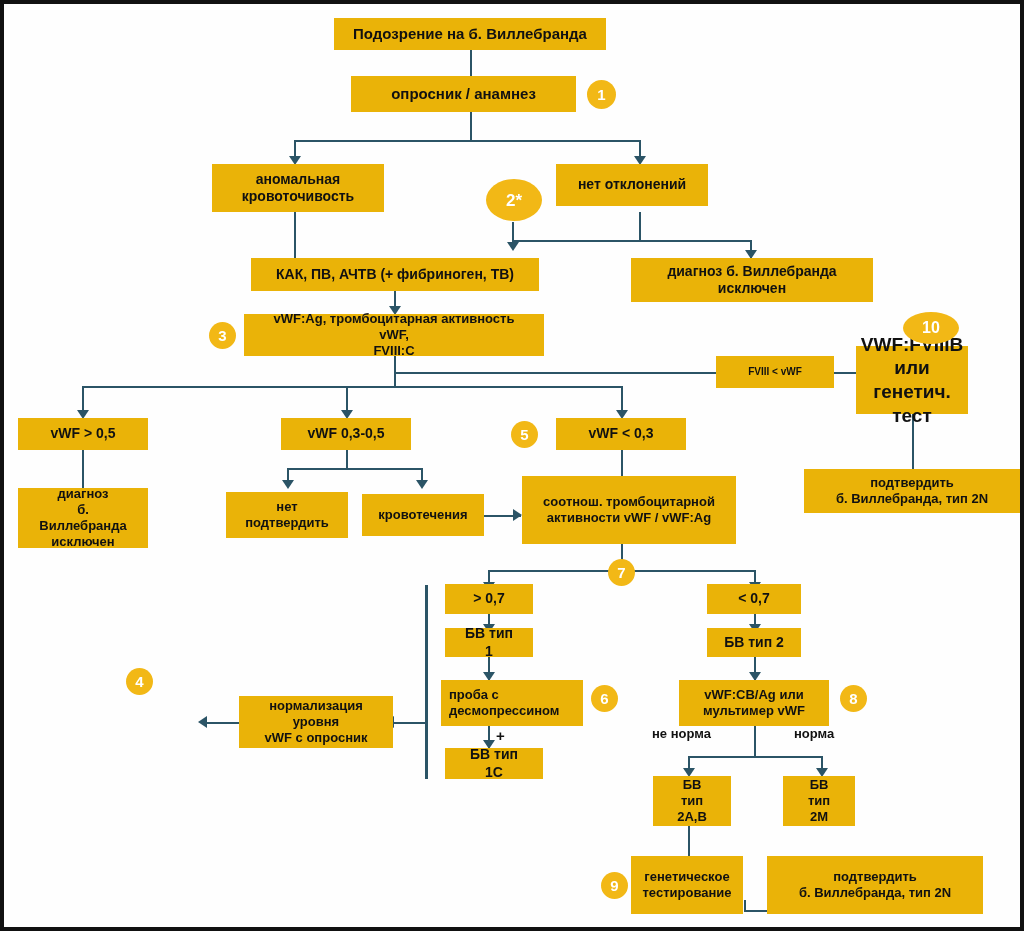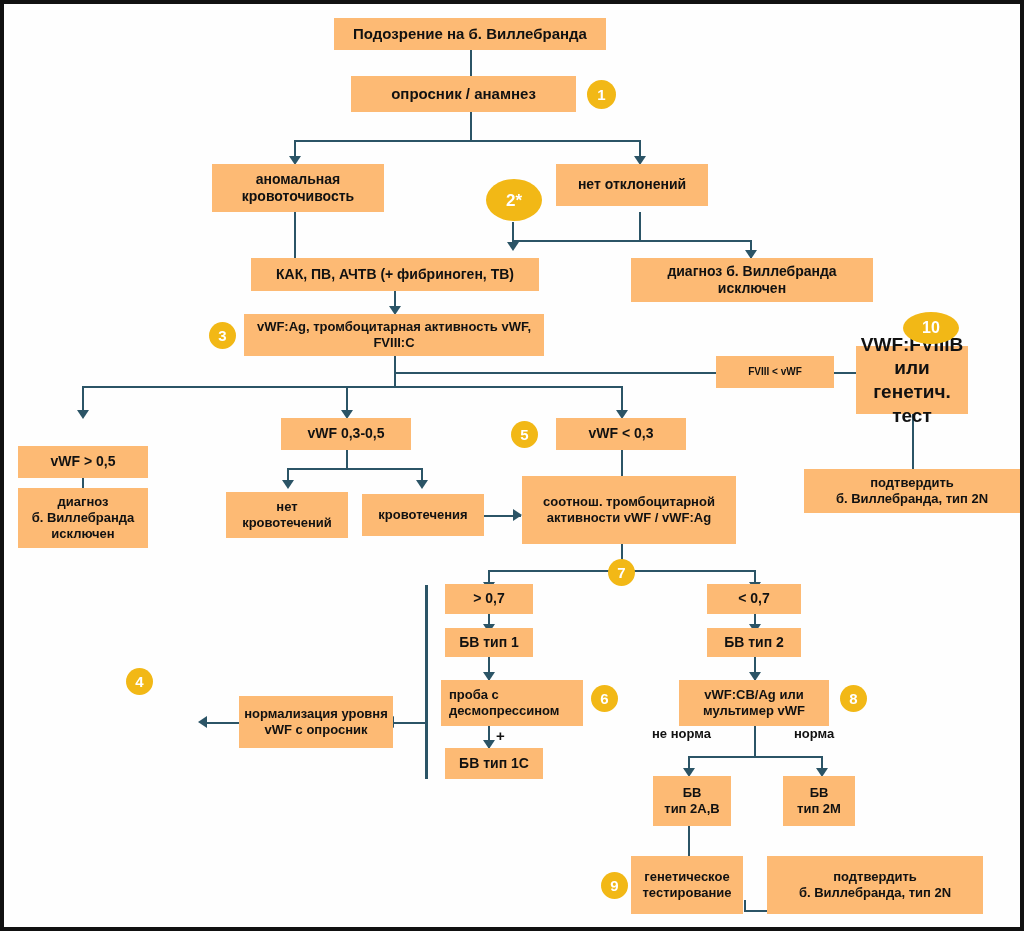--- a/index.html
+++ b/index.html
@@ -10,30 +10,30 @@
     width:1024px;
     height:931px;
     background:#fefefe;
     box-sizing:border-box;
     border:4px solid #111111;
     overflow:hidden;
   }
 
   .node{
     position:absolute;
-    background:#fdba74;
+    background:#eab308;
     color:#111111;
     font-weight:bold;
     display:flex;
     align-items:center;
     justify-content:center;
     text-align:center;
     line-height:1.25;
     box-sizing:border-box;
-    padding:2px 4px;
+    padding:2px 15px;
     white-space:pre-line;
     z-index:3;
   }
 
   .badge{
     position:absolute;
     background:#f2b816;
     color:#ffffff;
     border-radius:50%;
     display:flex;
@@ -201,32 +201,32 @@
 
   <div class="node" style="left:712px;top:352px;width:118px;height:32px;font-size:10px;">FVIII &lt; vWF</div>
 
   <div class="node" style="left:852px;top:342px;width:112px;height:68px;font-size:19px;">VWF:FVIIIB
 или
 генетич. тест</div>
 
   <div class="node" style="left:800px;top:465px;width:216px;height:44px;font-size:13px;">подтвердить
 б. Виллебранда, тип 2N</div>
 
-  <div class="node" style="left:14px;top:414px;width:130px;height:32px;font-size:14px;margin-top:28px;">vWF &gt; 0,5</div>
+  <div class="node" style="left:14px;top:414px;width:130px;height:32px;font-size:14px;">vWF &gt; 0,5</div>
 
   <div class="node" style="left:277px;top:414px;width:130px;height:32px;font-size:14px;">vWF 0,3-0,5</div>
 
   <div class="node" style="left:552px;top:414px;width:130px;height:32px;font-size:14px;">vWF &lt; 0,3</div>
 
   <div class="node" style="left:14px;top:484px;width:130px;height:60px;font-size:13px;">диагноз
 б. Виллебранда
 исключен</div>
 
   <div class="node" style="left:222px;top:488px;width:122px;height:46px;font-size:13px;">нет
-кровотечений</div>
+подтвердить</div>
 
   <div class="node" style="left:358px;top:490px;width:122px;height:42px;font-size:13px;">кровотечения</div>
 
   <div class="node" style="left:518px;top:472px;width:214px;height:68px;font-size:13px;">соотнош. тромбоцитарной
 активности vWF / vWF:Ag</div>
 
   <div class="node" style="left:441px;top:580px;width:88px;height:30px;font-size:14px;">&gt; 0,7</div>
 
   <div class="node" style="left:703px;top:580px;width:94px;height:30px;font-size:14px;">&lt; 0,7</div>
 

